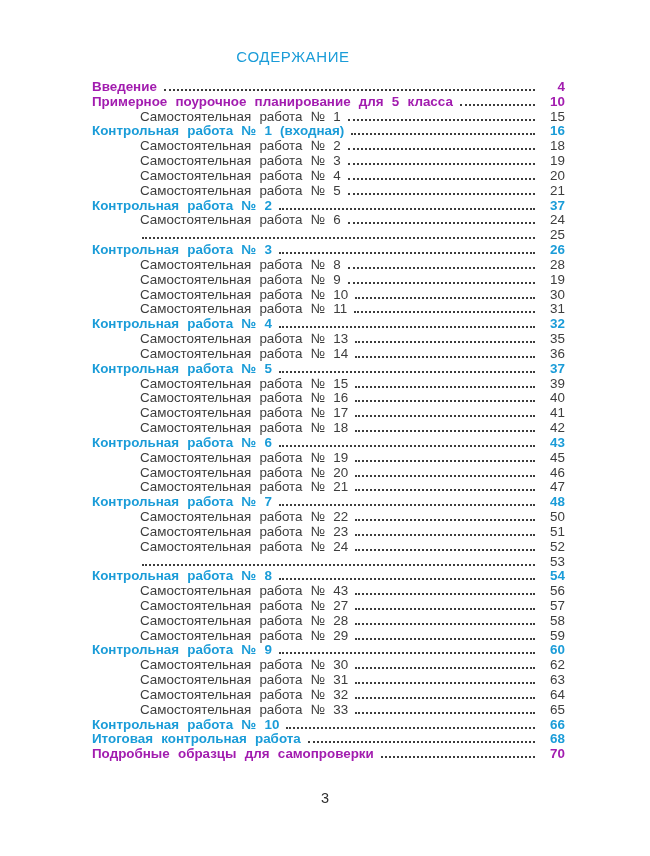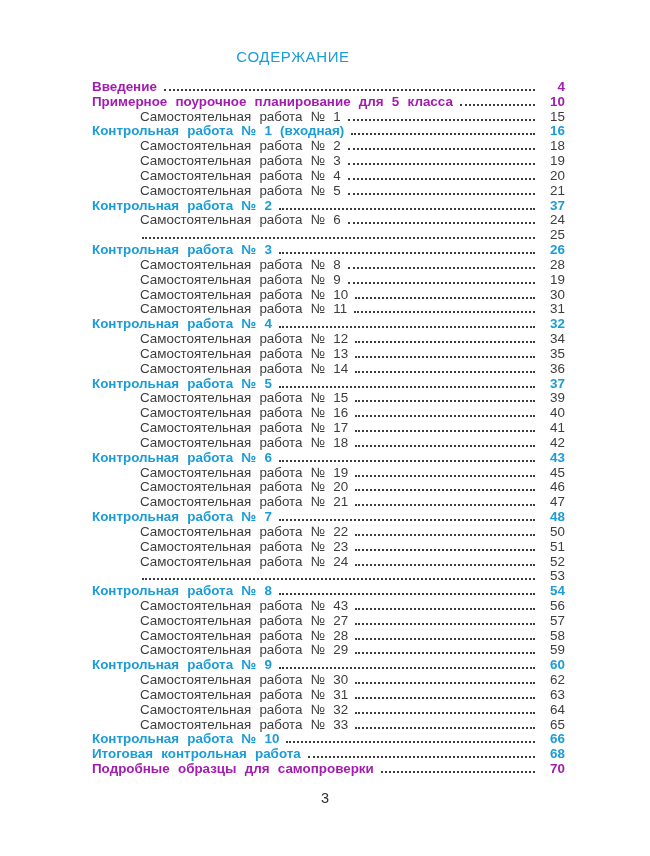--- a/index.html
+++ b/index.html
@@ -148,25 +148,20 @@
       <span class="toc-label">Самостоятельная работа № 11</span>
       <span class="toc-leader"></span>
       <span class="toc-page">31</span>
     </div>
     <div class="toc-row accent">
       <span class="toc-label">Контрольная работа № 4</span>
       <span class="toc-leader"></span>
       <span class="toc-page">32</span>
     </div>
     <div class="toc-row normal">
-      <span class="toc-label">Самостоятельная работа № 12</span>
-      <span class="toc-leader"></span>
-      <span class="toc-page">34</span>
-    </div>
-    <div class="toc-row normal">
       <span class="toc-label">Самостоятельная работа № 13</span>
       <span class="toc-leader"></span>
       <span class="toc-page">35</span>
     </div>
     <div class="toc-row normal">
       <span class="toc-label">Самостоятельная работа № 14</span>
       <span class="toc-leader"></span>
       <span class="toc-page">36</span>
     </div>
     <div class="toc-row accent">

